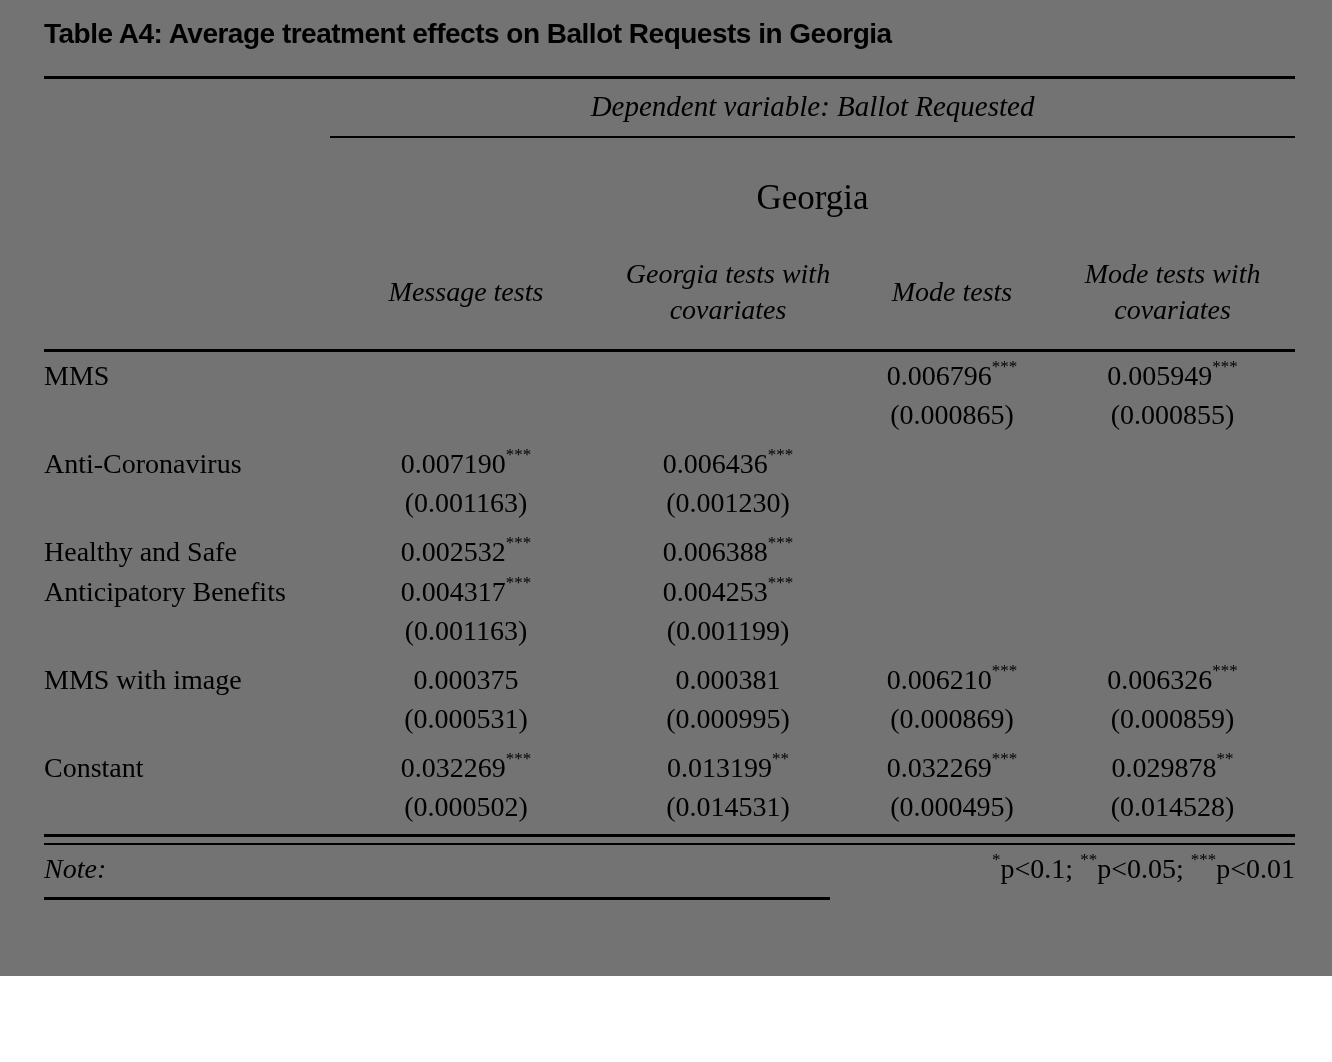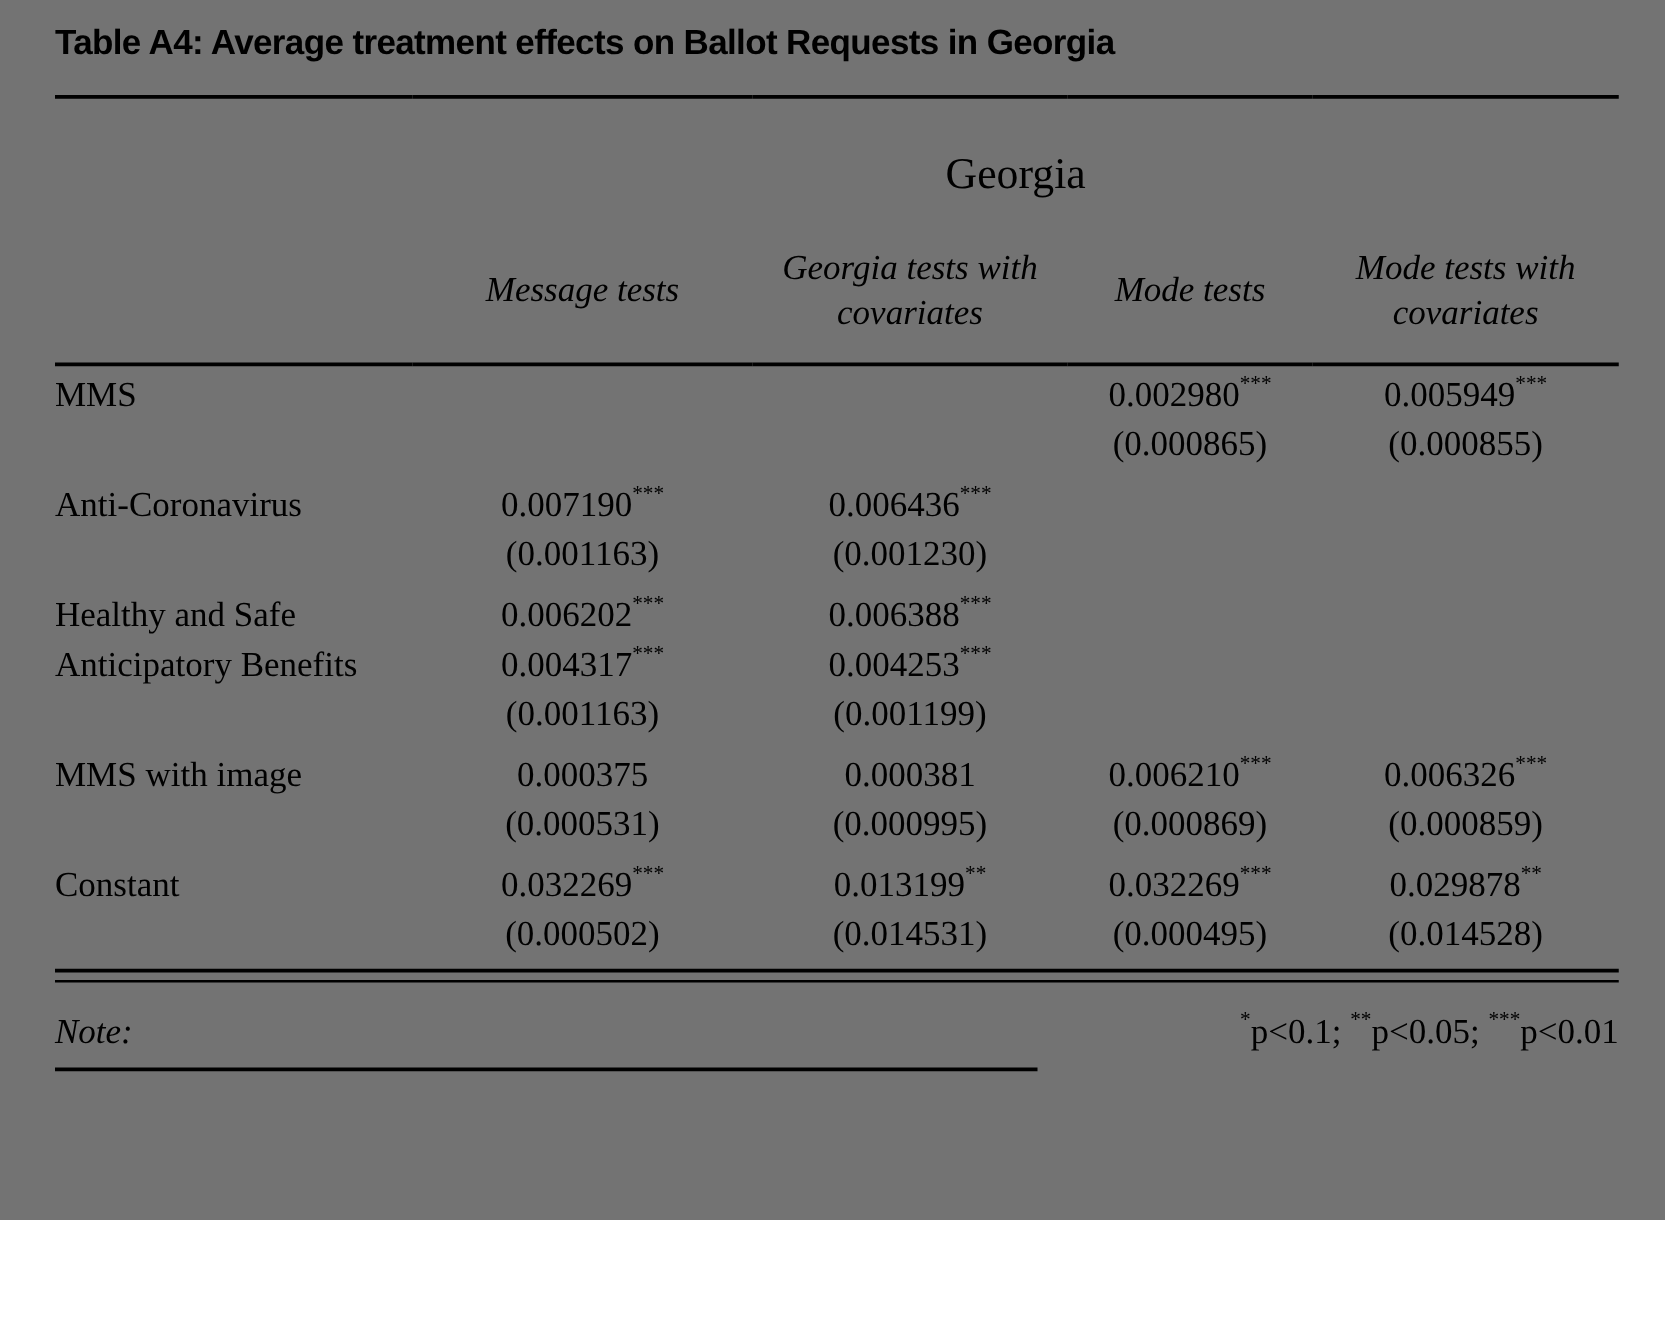--- a/index.html
+++ b/index.html
@@ -78,21 +78,21 @@
     top: -2px;
   }
   .double-rule {
     margin: 2px 0 0 44px;
     width: 1251px;
     height: 6px;
     border-top: 3px solid #000;
     border-bottom: 2px solid #000;
   }
   .footer-row {
-    margin: 24px 0 0 44px;
+    margin: 8px 0 0 44px;
     width: 1251px;
     display: flex;
     justify-content: space-between;
     align-items: baseline;
     font-size: 28px;
   }
   .note-label { font-style: italic; }
   .sig-text { text-align: right; }
   .note-underline {
     margin: 12px 0 0 44px;
@@ -110,39 +110,43 @@
   <table class="reg-table">
     <colgroup>
       <col class="c-label">
         <col class="c-1">
         <col class="c-2">
         <col class="c-3">
         <col class="c-4">
     </colgroup>
 
     <tbody>
+        <tr class="depvar-row">
+      <td></td>
+      <td class="depvar" colspan="4">Dependent variable: Ballot Requested</td>
+    </tr>
 
     <tr class="group-row">
       <td></td>
       <td class="group" colspan="4">Georgia</td>
     </tr>
 
     <tr class="colhead-row">
       <td></td>
       <td>Message tests</td>
       <td>Georgia tests with covariates</td>
       <td>Mode tests</td>
       <td>Mode tests with covariates</td>
     </tr>
 
     <tr class="coef-row">
       <td class="lbl">MMS</td>
       <td><span></span><sup class="stars"></sup></td>
       <td><span></span><sup class="stars"></sup></td>
-      <td><span>0.002980</span><sup class="stars">***</sup></td>
+      <td><span>0.006796</span><sup class="stars">***</sup></td>
       <td><span>0.005949</span><sup class="stars">***</sup></td>
     </tr>
     <tr class="se-row">
       <td></td>
       <td></td>
       <td></td>
       <td>(0.000865)</td>
       <td>(0.000855)</td>
     </tr>
 
@@ -156,21 +160,21 @@
     <tr class="se-row">
       <td></td>
       <td>(0.001163)</td>
       <td>(0.001230)</td>
       <td></td>
       <td></td>
     </tr>
 
     <tr class="coef-row">
       <td class="lbl">Healthy and Safe</td>
-      <td><span>0.006202</span><sup class="stars">***</sup></td>
+      <td><span>0.002532</span><sup class="stars">***</sup></td>
       <td><span>0.006388</span><sup class="stars">***</sup></td>
       <td><span></span><sup class="stars"></sup></td>
       <td><span></span><sup class="stars"></sup></td>
     </tr>
 
     <tr class="coef-row">
       <td class="lbl">Anticipatory Benefits</td>
       <td><span>0.004317</span><sup class="stars">***</sup></td>
       <td><span>0.004253</span><sup class="stars">***</sup></td>
       <td><span></span><sup class="stars"></sup></td>

